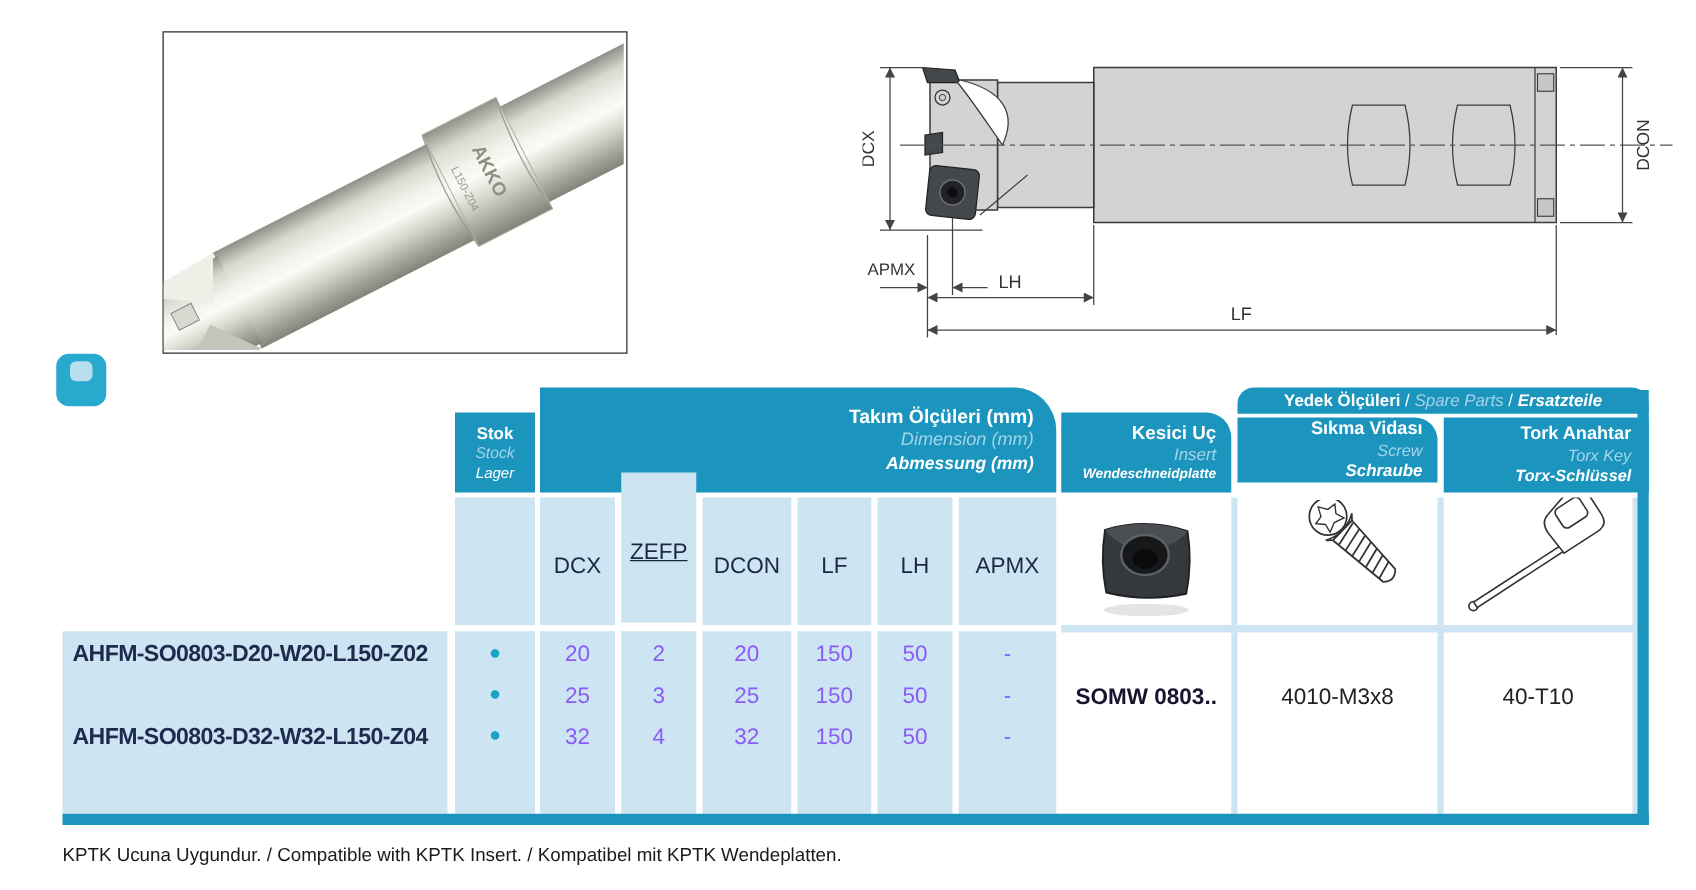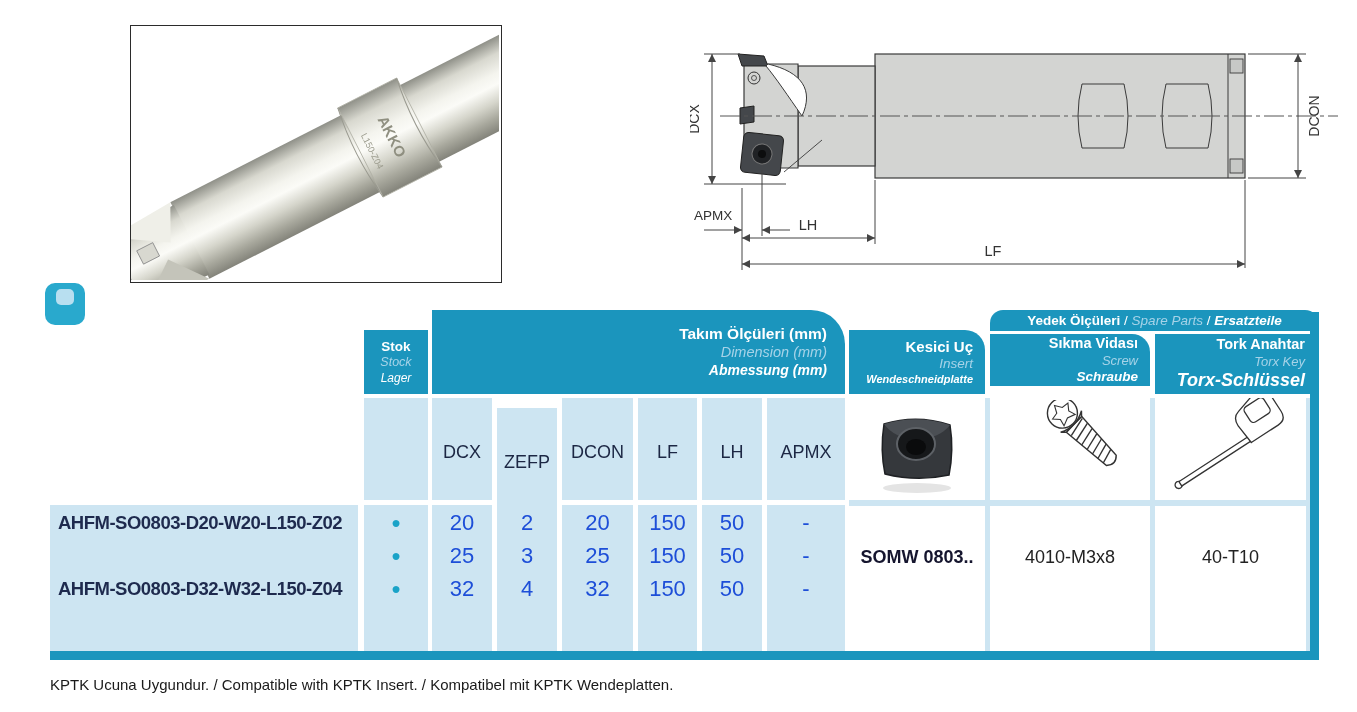--- a/index.html
+++ b/index.html
@@ -15,21 +15,21 @@
   .ra{align-items:flex-end;text-align:right;}
   .ca{align-items:center;text-align:center;}
   
   .navy{background:#12408e;color:#fff;border-radius:36px 36px 36px 0;display:flex;flex-direction:column;justify-content:center;padding-left:34px;box-sizing:border-box;line-height:1.28;}
   .navy .o-tr{font-weight:bold;font-size:21px;}
   .navy .o-en{font-weight:bold;font-style:italic;font-size:21px;color:#9fc9e8;}
   .navy .o-de{font-style:italic;font-size:19px;}
   
   .lc{background:#cde5f2;}
   .dimlbl{display:flex;align-items:center;justify-content:center;color:#1c2744;font-size:18px;padding-top:6px;box-sizing:border-box;}
-  .cell{position:absolute;height:22px;line-height:22px;color:#1d4ed8;font-size:22px;text-align:center;}
+  .cell{position:absolute;height:22px;line-height:22px;color:#8b5cf6;font-size:18px;text-align:center;}
   .code{font-weight:bold;color:#1e2a4e;font-size:18.5px;letter-spacing:-0.5px;text-align:left;padding-left:8px;box-sizing:border-box;white-space:nowrap;}
   .dotc{color:#1aa3c8;font-size:16px;}
   .wval{position:absolute;height:22px;line-height:22px;font-size:18px;color:#222;text-align:center;}
   .bold-navy{font-weight:bold;color:#15152e;}
   .bmk{left:45px;top:283px;width:40px;height:42px;background:#29a9cd;border-radius:10px;box-shadow:0 0 0 3px #fff;}
   .bmk-notch{left:56px;top:289px;width:18px;height:16px;background:#b8dff0;border-radius:5px;}
   .spare-bar{font-size:13.5px;line-height:21px;text-align:center;background:#1b95bd;color:#fff;border-radius:13px 14px 0 0;}
   .spare-bar .sp-en{color:#a6d3e8;font-style:italic;}
   .spare-bar .sp-de{font-style:italic;font-weight:bold;}
   .foot{left:50px;top:676px;font-size:15px;color:#1a1a1a;}
@@ -159,26 +159,26 @@
 
   <div class="abs th ra" style="left:990px;top:334px;width:160px;height:52px;border-radius:0 18px 0 0;padding-right:12px;box-sizing:border-box;font-size:14.5px;">
     <div class="l-tr">Sıkma Vidası</div>
     <div class="l-en" style="font-size:13px;">Screw</div>
     <div class="l-de" style="font-size:13.5px;">Schraube</div>
   </div>
 
   <div class="abs th ra" style="left:1155px;top:334px;width:164px;height:60px;padding-right:14px;box-sizing:border-box;font-size:14.5px;">
     <div class="l-tr">Tork Anahtar</div>
     <div class="l-en" style="font-size:13px;">Torx Key</div>
-    <div class="l-de" style="font-size:18px;">Torx-Schlüssel</div>
+    <div class="l-de" style="font-size:13px;">Torx-Schlüssel</div>
   </div>
 
   <div class="abs lc" style="left:364px;top:398px;width:64px;height:102px;"></div>
   <div class="abs lc dimlbl" style="left:432px;top:398px;width:60px;height:102px;">DCX</div>
-  <div class="abs lc dimlbl" style="left:497px;top:408px;width:60px;height:102px;">ZEFP</div>
+  <div class="abs lc dimlbl" style="left:497px;top:378px;width:60px;height:120px;text-decoration:underline;">ZEFP</div>
   <div class="abs lc dimlbl" style="left:562px;top:398px;width:71px;height:102px;">DCON</div>
   <div class="abs lc dimlbl" style="left:638px;top:398px;width:59px;height:102px;">LF</div>
   <div class="abs lc dimlbl" style="left:702px;top:398px;width:60px;height:102px;">LH</div>
   <div class="abs lc dimlbl" style="left:767px;top:398px;width:78px;height:102px;">APMX</div>
 
   <div class="abs lc" style="left:50px;top:505px;width:308px;height:146px;"></div>
   <div class="abs lc" style="left:364px;top:505px;width:64px;height:146px;"></div>
   <div class="abs lc" style="left:432px;top:505px;width:60px;height:146px;"></div>
   <div class="abs lc" style="left:497px;top:505px;width:60px;height:146px;"></div>
   <div class="abs lc" style="left:562px;top:505px;width:71px;height:146px;"></div>

